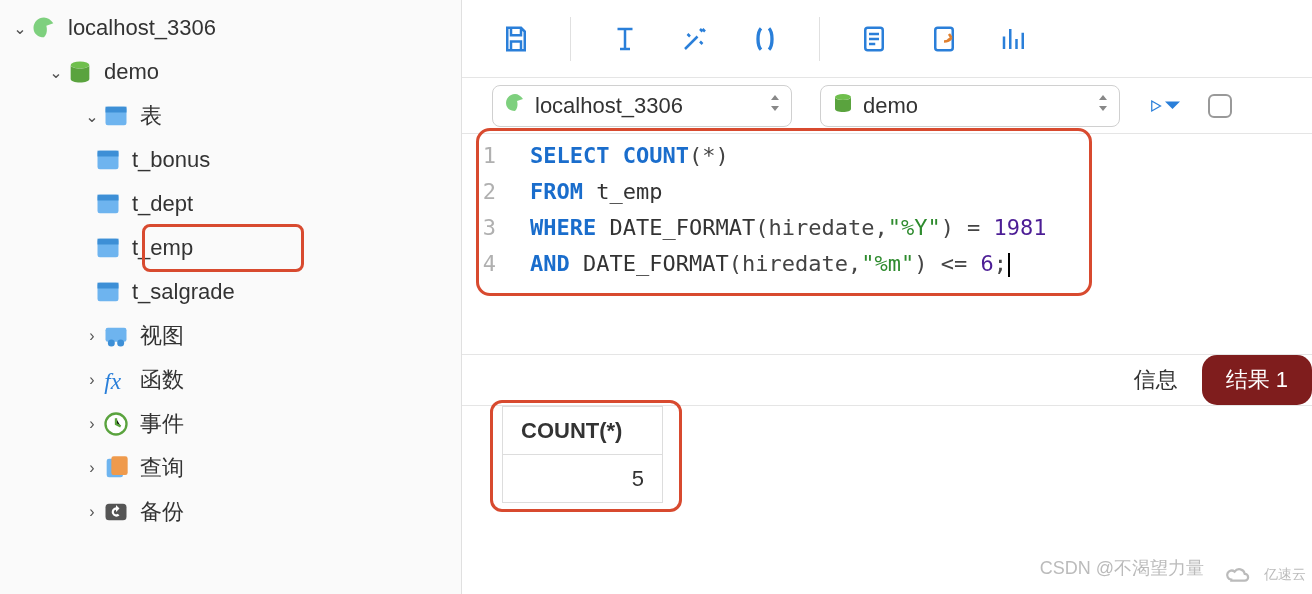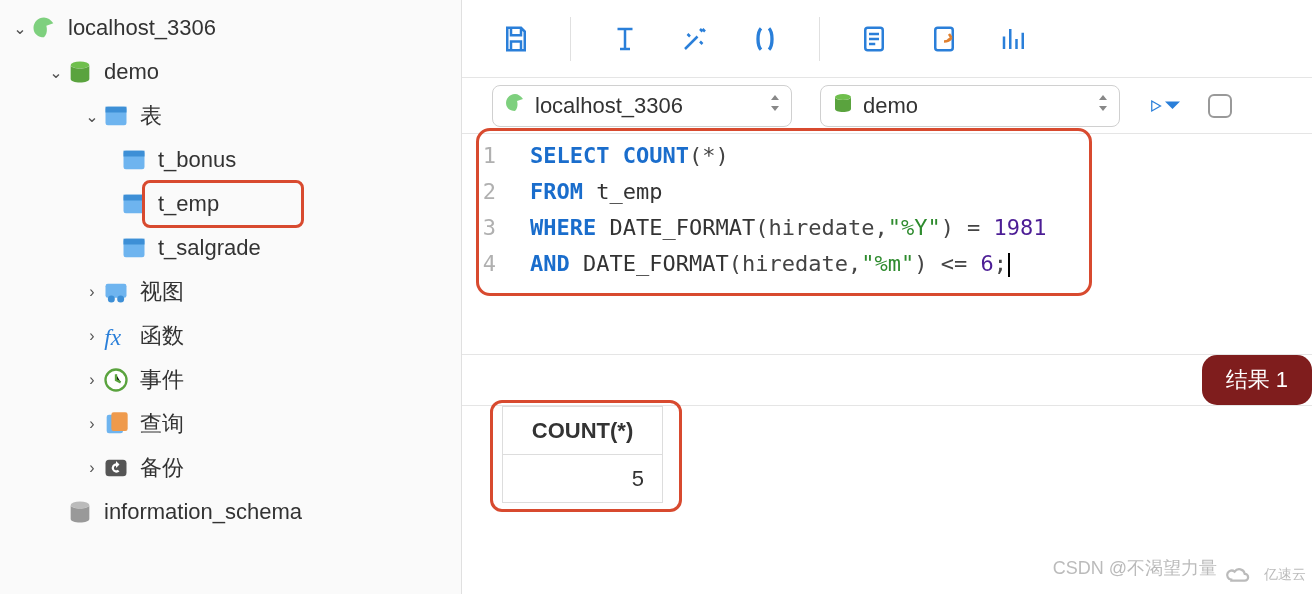--- a/index.html
+++ b/index.html
@@ -41,21 +41,21 @@
       height: 28px;
       margin-right: 10px;
       display: flex;
       align-items: center;
       justify-content: center;
       text-decoration: underline;
     }
     .indent-0 { padding-left: 10px; }
     .indent-1 { padding-left: 46px; }
     .indent-2 { padding-left: 82px; }
-    .indent-3 { padding-left: 120px; }
+    .indent-3 { padding-left: 94px; }
     .highlight-red {
       border: 3px solid #d84a2f;
       border-radius: 8px;
       position: absolute;
       pointer-events: none;
     }
 
     
     .main {
       flex: 1;
@@ -168,28 +168,28 @@
     }
     .result-table {
       position: relative;
       margin-left: 40px;
       border-collapse: collapse;
     }
     .result-table th, .result-table td {
       border: 1px solid #ddd;
       padding: 10px 18px;
       font-size: 22px;
-      text-align: center;
+      text-align: left;
       height: 48px;
     }
     .result-table td { text-align: right; width: 160px; }
     .watermark {
       position: absolute;
       bottom: 14px;
-      right: 95px;
+      right: 108px;
       color: #bbb;
       font-size: 18px;
     }
     .watermark2 {
       position: absolute;
       bottom: 10px;
       right: 6px;
       color: #bbb;
       font-size: 14px;
       display:flex; align-items:center; gap:12px;
@@ -231,20 +231,29 @@
       <span>表</span>
     </div>
     <div class="tree-item indent-3">
       <span class="icon">
         <svg viewBox="0 0 24 24">
             <rect x="3" y="4" width="18" height="16" rx="2" fill="#6eb4ef"></rect>
             <rect x="3" y="4" width="18" height="5" fill="#3d8fd6"></rect>
           </svg>
       </span>
       <span>t_bonus</span>
+    </div>
+    <div class="tree-item indent-3">
+      <span class="icon">
+        <svg viewBox="0 0 24 24">
+            <rect x="3" y="4" width="18" height="16" rx="2" fill="#6eb4ef"></rect>
+            <rect x="3" y="4" width="18" height="5" fill="#3d8fd6"></rect>
+          </svg>
+      </span>
+      <span>t_dept</span>
     </div>
     <div style="position:relative;">
       <div class="tree-item indent-3">
         <span class="icon">
           <svg viewBox="0 0 24 24">
               <rect x="3" y="4" width="18" height="16" rx="2" fill="#6eb4ef"></rect>
               <rect x="3" y="4" width="18" height="5" fill="#3d8fd6"></rect>
             </svg>
         </span>
         <span>t_emp</span>
@@ -302,30 +311,20 @@
     </div>
     <div class="tree-item indent-2">
       <span class="chevron">›</span>
       <span class="icon">
         <svg viewBox="0 0 24 24">
             <rect x="3" y="5" width="18" height="14" rx="3" fill="#555"></rect>
             <path fill="#fff" d="M12 8a4 4 0 1 0 3 7l-1.5-1.5A2 2 0 1 1 12 10v2l3-3-3-3z"></path>
           </svg>
       </span>
       <span>备份</span>
-    </div>
-    <div class="tree-item indent-1">
-      <span class="chevron" style="visibility:hidden">›</span>
-      <span class="icon">
-        <svg viewBox="0 0 24 24">
-            <ellipse cx="12" cy="6" rx="8" ry="3" fill="#bbb"></ellipse>
-            <path fill="#999" d="M4 6v12c0 1.7 3.6 3 8 3s8-1.3 8-3V6c0 1.7-3.6 3-8 3S4 7.7 4 6z"></path>
-          </svg>
-      </span>
-      <span>information_schema</span>
     </div>
   </div>
 
   <div class="main">
 
     <div class="toolbar">
       <span class="tool-icon">
         <svg viewBox="0 0 24 24" width="30" height="30">
             <path fill="none" stroke="#2a7fd9" stroke-width="2" d="M5 3h11l3 3v15H5z M8 3v6h8V3 M8 21v-7h8v7"></path>
           </svg>
@@ -417,20 +416,21 @@
           <div><span class="kw">SELECT</span> <span class="kw">COUNT</span><span class="punct">(*)</span></div>
           <div><span class="kw">FROM</span><span> t_emp</span></div>
           <div><span class="kw">WHERE</span><span> DATE_FORMAT</span><span class="punct">(hiredate,</span><span class="str">"%Y"</span><span class="punct">) = </span><span class="num">1981</span></div>
           <div><span class="kw">AND</span><span> DATE_FORMAT</span><span class="punct">(hiredate,</span><span class="str">"%m"</span><span class="punct">) &lt;= </span><span class="num">6</span><span class="punct">;</span><span class="cursor-bar"></span></div>
         </div>
       </div>
       <div class="highlight-red" style="left:14px;top:-6px;width:616px;height:168px;border-radius:14px;"></div>
     </div>
 
     <div class="result-tabs">
+      <div class="result-tab">信息</div>
       <div class="result-tab active">结果 1</div>
     </div>
 
     <div class="result-area">
       <table class="result-table">
         <tbody>
             <tr>
               <th>COUNT(*)</th>
             </tr>
         <tr>

